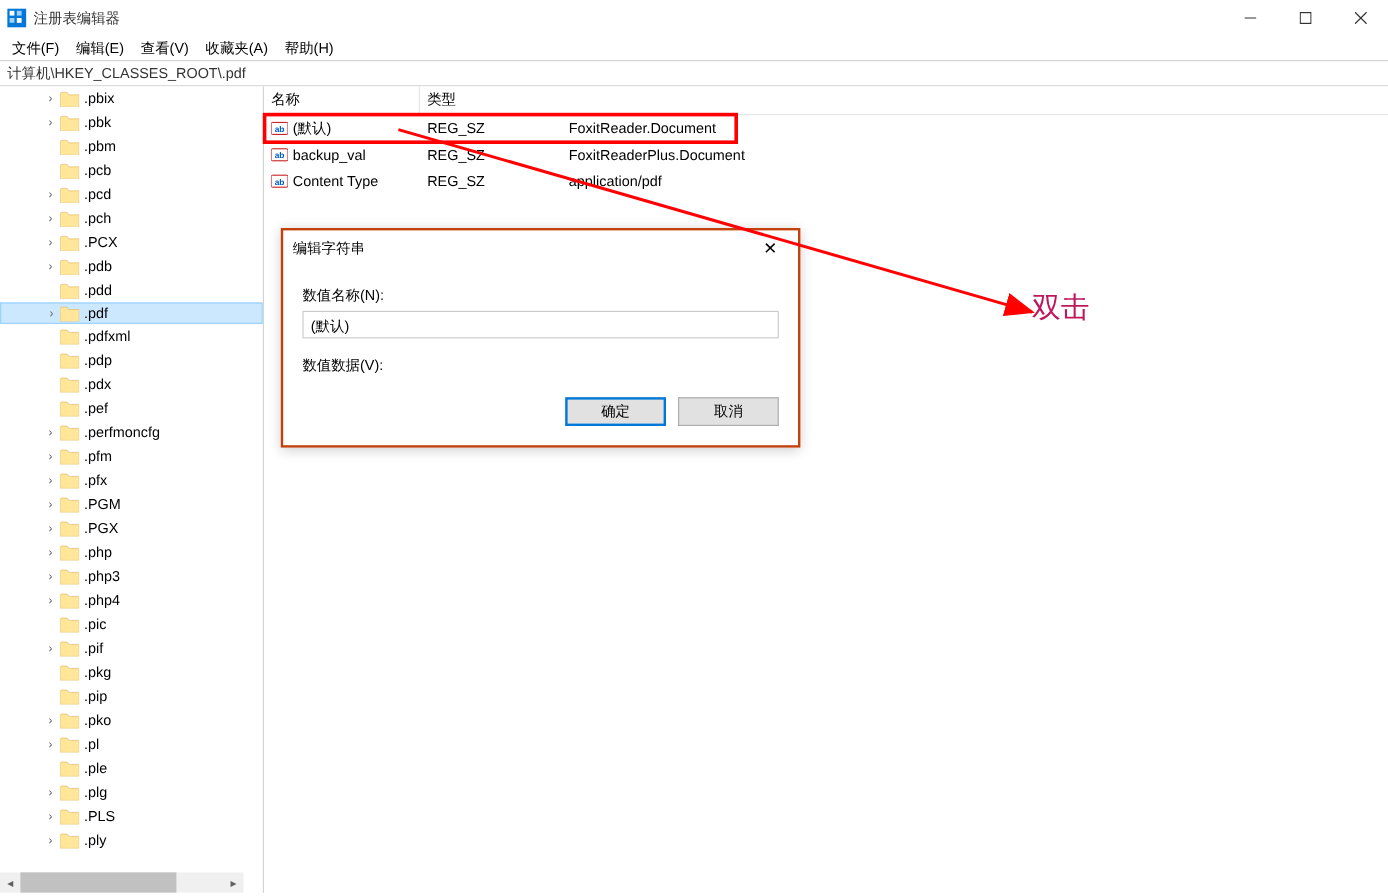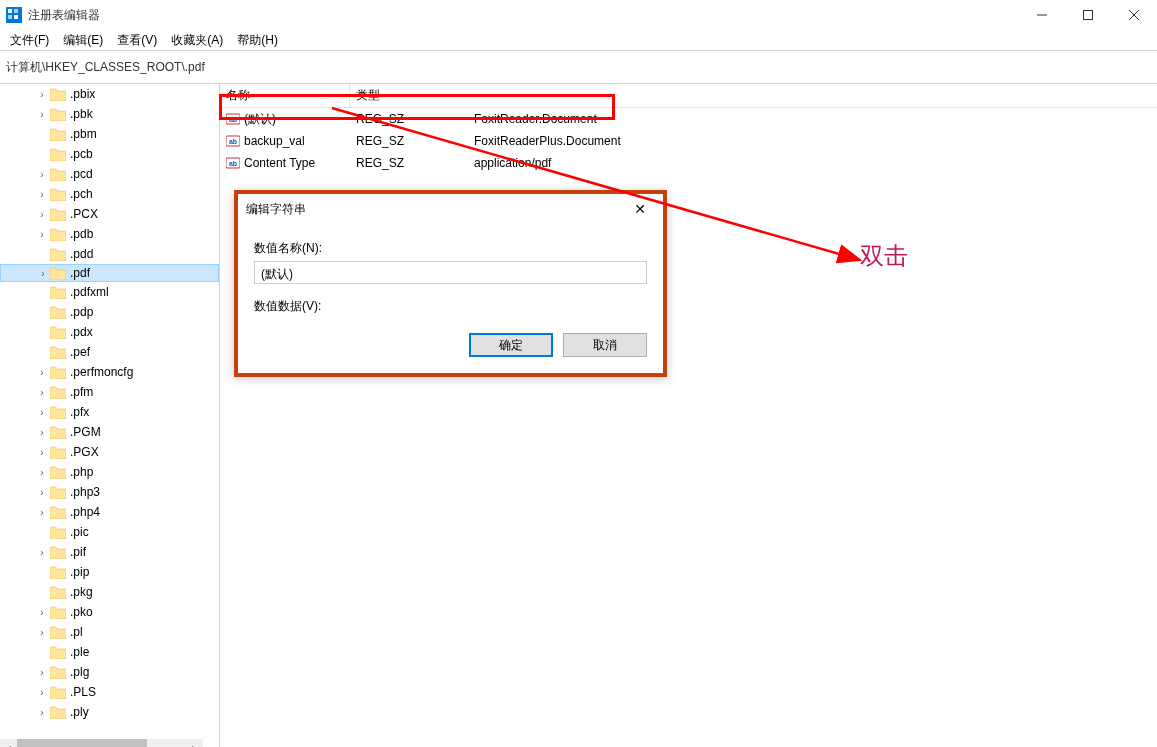--- a/index.html
+++ b/index.html
@@ -7,21 +7,21 @@
   
   .titlebar { height: 30px; display: flex; align-items: center; padding: 0 0 0 6px; }
   .titlebar .app-icon { width: 16px; height: 16px; margin-right: 6px; }
   .titlebar .title { color: #333; font-size: 12px; flex: 1; }
   .titlebar .win-controls { display: flex; }
   .titlebar .win-btn { width: 46px; height: 30px; display: flex; align-items: center; justify-content: center; color: #555; }
   
   .menubar { height: 20px; display: flex; align-items: center; padding: 0 4px; gap: 2px; }
   .menubar .menu-item { padding: 2px 6px; cursor: default; font-size: 12px; }
   
-  .addressbar { height: 22px; border-top: 1px solid #d4d4d4; border-bottom: 1px solid #d4d4d4; padding: 16px 6px; display: flex; align-items: center; font-size: 12px; color: #333; }
+  .addressbar { height: 22px; border-top: 1px solid #d4d4d4; border-bottom: 1px solid #d4d4d4; padding: 4px 6px; display: flex; align-items: center; font-size: 12px; color: #333; }
   
   .content { display: flex; height: 672px; }
   
   .tree-panel { width: 220px; border-right: 1px solid #d4d4d4; overflow: hidden; position: relative; background: #fff; }
   .tree-inner { height: 100%; overflow-y: auto; overflow-x: hidden; }
   .tree-panel::-webkit-scrollbar { width: 17px; height: 17px; }
   .tree-inner::-webkit-scrollbar { width: 17px; }
   .tree-inner::-webkit-scrollbar-track { background: #f0f0f0; }
   .tree-inner::-webkit-scrollbar-thumb { background: #c1c1c1; }
   .tree-item { display: flex; align-items: center; height: 20px; padding-left: 34px; cursor: default; white-space: nowrap; position: relative; }
@@ -39,21 +39,21 @@
   .list-rows { }
   .list-row { display: flex; height: 22px; align-items: center; }
   .list-row .cell { padding: 2px 6px; font-size: 12px; overflow: hidden; white-space: nowrap; }
   .list-row .cell-name { width: 130px; display: flex; align-items: center; gap: 4px; }
   .list-row .cell-type { width: 118px; }
   .list-row .cell-data { flex: 1; }
   .reg-icon { width: 14px; height: 14px; flex-shrink: 0; }
   
   .highlight-box { position: absolute; left: 219px; top: 94px; width: 396px; height: 26px; border: 3px solid #ff0000; pointer-events: none; z-index: 5; }
   
-  .dialog { position: absolute; left: 234px; top: 190px; width: 433px; background: #fff; border: 4px solid #c2410c; z-index: 10; box-shadow: 0 2px 10px rgba(0,0,0,0.2); }
+  .dialog { position: absolute; left: 234px; top: 190px; width: 433px; background: #fff; border: 2px solid #c2410c; z-index: 10; box-shadow: 0 2px 10px rgba(0,0,0,0.2); }
   .dialog-title { height: 30px; display: flex; align-items: center; padding: 0 8px; font-size: 12px; justify-content: space-between; }
   .dialog-close { width: 30px; height: 30px; display: flex; align-items: center; justify-content: center; font-size: 14px; }
   .dialog-body { padding: 10px 16px 16px; }
   .dialog-body .lbl { font-size: 12px; margin-bottom: 4px; margin-top: 6px; }
   .dialog-body .ro-field { border: 1px solid #ccc; background: #fff; padding: 4px 6px; font-size: 12px; height: 23px; }
   .dialog-body .in-field { border: 1px solid #0078d7; background: #fff; padding: 4px 6px; font-size: 12px; width: 100%; height: 24px; outline: none; }
   .dialog-buttons { display: flex; justify-content: flex-end; gap: 10px; margin-top: 18px; }
   .dialog-btn { width: 84px; height: 24px; border: 1px solid #adadad; background: #e1e1e1; font-size: 12px; text-align: center; cursor: default; }
   .dialog-btn.primary { border: 2px solid #0078d7; line-height: 20px; }
   .dialog-btn:not(.primary) { line-height: 22px; }
@@ -269,27 +269,27 @@
           <span class="chevron">›</span>
           <svg class="folder-icon" viewBox="0 0 16 13">
             <path d="M0 2 L0 13 L16 13 L16 3 L7 3 L6 1 L1 1 Z" fill="#ffe69a" stroke="#dcb35c" stroke-width="0.5"></path>
           </svg>
           <span>.pif</span>
         </div>
         <div class="tree-item">
           <svg class="folder-icon" viewBox="0 0 16 13">
             <path d="M0 2 L0 13 L16 13 L16 3 L7 3 L6 1 L1 1 Z" fill="#ffe69a" stroke="#dcb35c" stroke-width="0.5"></path>
           </svg>
+          <span>.pkg</span>
+        </div>
+        <div class="tree-item">
+          <svg class="folder-icon" viewBox="0 0 16 13">
+            <path d="M0 2 L0 13 L16 13 L16 3 L7 3 L6 1 L1 1 Z" fill="#ffe69a" stroke="#dcb35c" stroke-width="0.5"></path>
+          </svg>
           <span>.pip</span>
-        </div>
-        <div class="tree-item">
-          <svg class="folder-icon" viewBox="0 0 16 13">
-            <path d="M0 2 L0 13 L16 13 L16 3 L7 3 L6 1 L1 1 Z" fill="#ffe69a" stroke="#dcb35c" stroke-width="0.5"></path>
-          </svg>
-          <span>.pkg</span>
         </div>
         <div class="tree-item">
           <span class="chevron">›</span>
           <svg class="folder-icon" viewBox="0 0 16 13">
             <path d="M0 2 L0 13 L16 13 L16 3 L7 3 L6 1 L1 1 Z" fill="#ffe69a" stroke="#dcb35c" stroke-width="0.5"></path>
           </svg>
           <span>.pko</span>
         </div>
         <div class="tree-item">
           <span class="chevron">›</span>

